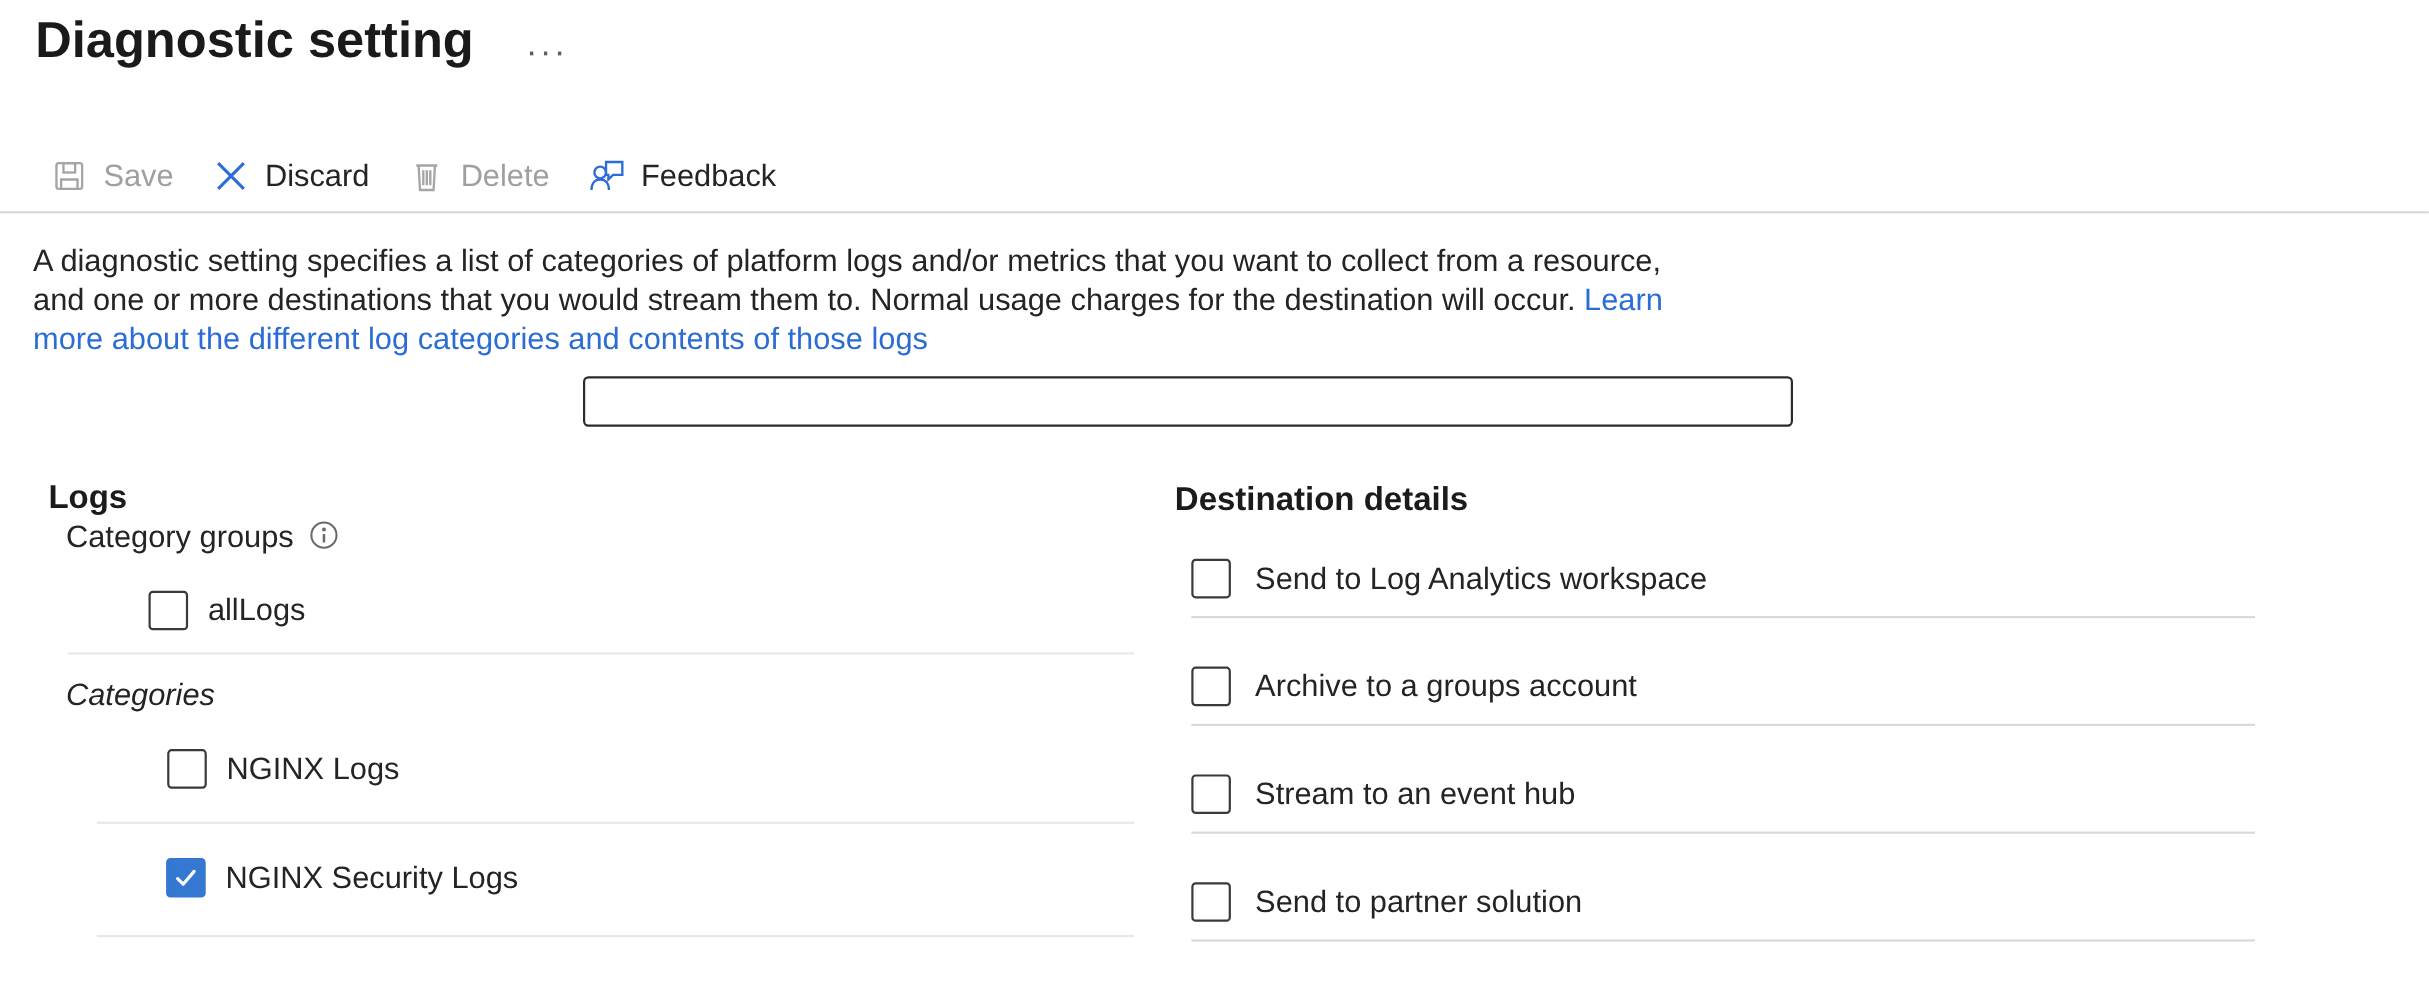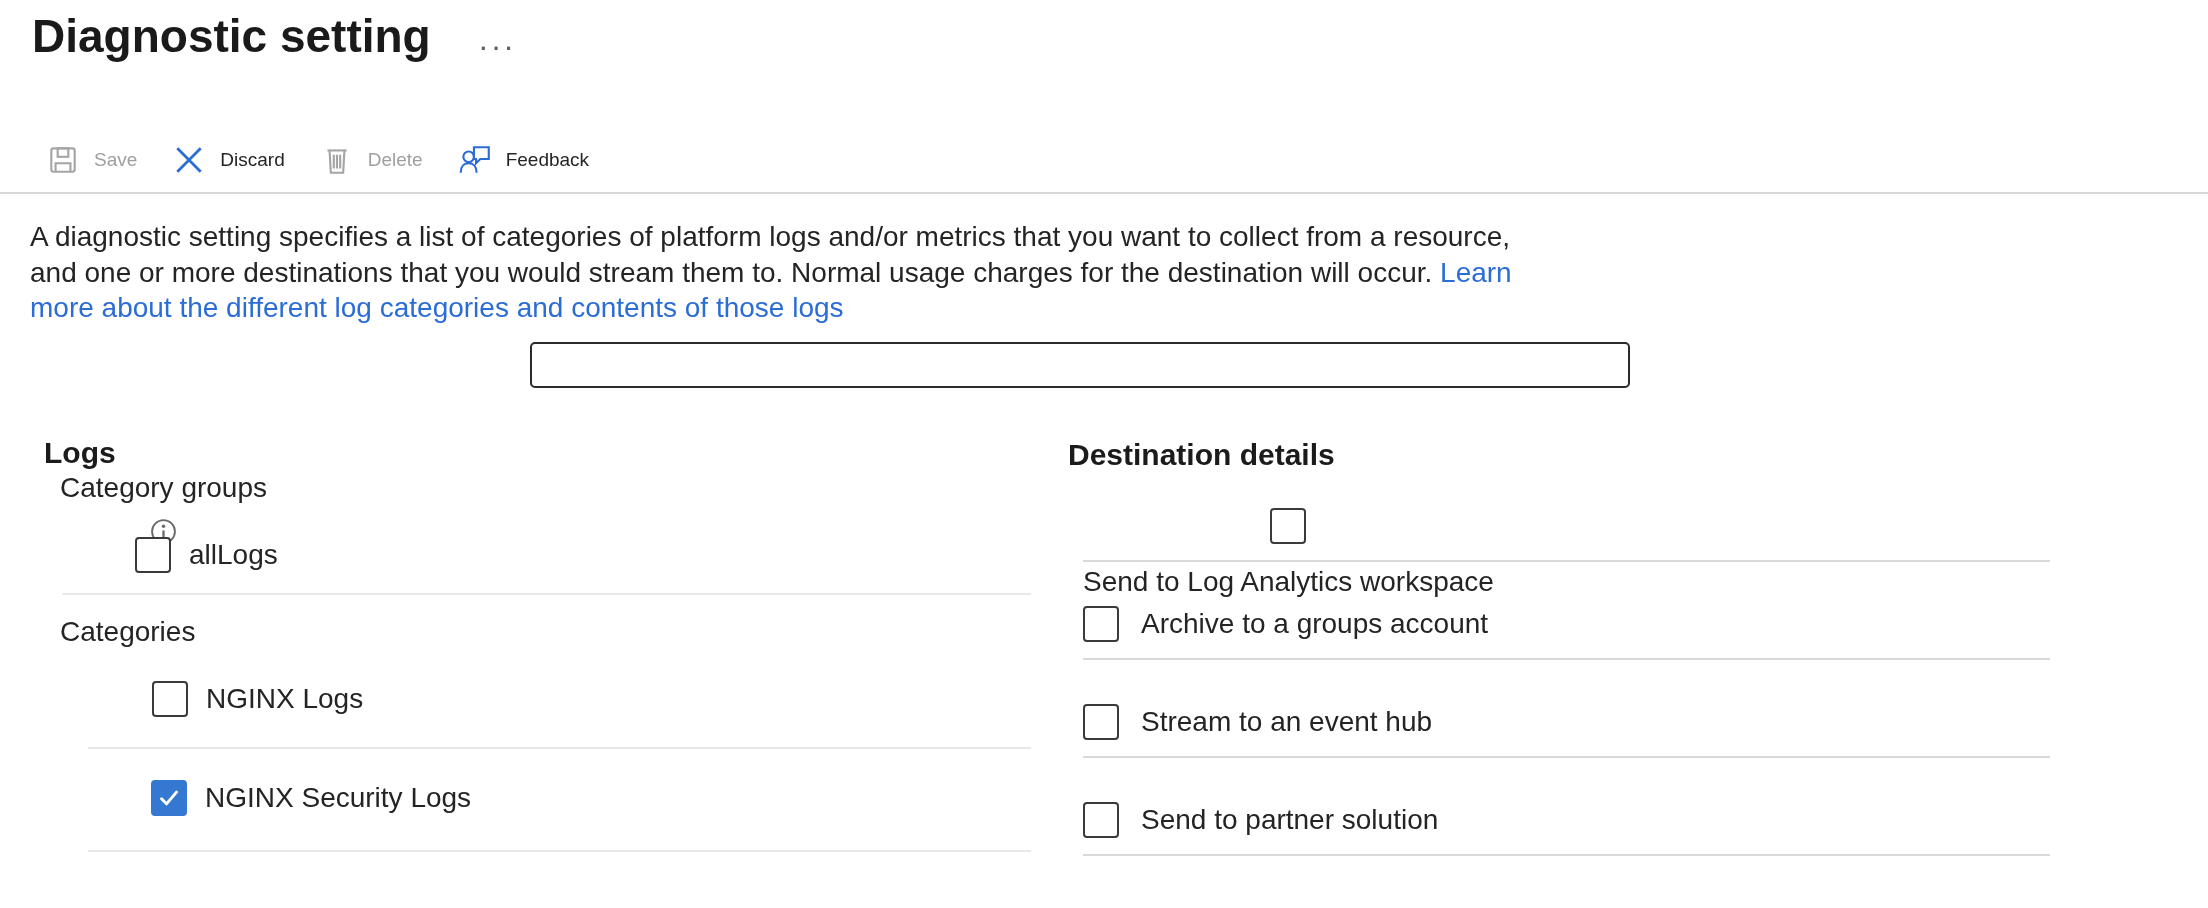--- a/index.html
+++ b/index.html
@@ -17,42 +17,42 @@
     color:var(--text);
   }
   .page{position:relative;width:2208px;height:776px;}
 
   
   .title{position:absolute;left:32px;top:8px;font-size:46px;line-height:56px;font-weight:700;color:#1a1a1a;margin:0;white-space:nowrap;}
   .more-btn{position:absolute;left:472px;top:28px;border:none;background:transparent;cursor:pointer;color:#5f5e5c;font-size:32px;line-height:32px;letter-spacing:2px;padding:2px 6px;font-family:inherit;}
 
   
   .toolbar{position:absolute;left:45px;top:136px;height:48px;display:flex;align-items:center;gap:34px;}
-  .tb-item{display:flex;align-items:center;gap:13px;border:none;background:transparent;padding:0;font-family:inherit;font-size:19px;cursor:pointer;color:var(--text);}
+  .tb-item{display:flex;align-items:center;gap:13px;border:none;background:transparent;padding:0;font-family:inherit;font-size:28px;cursor:pointer;color:var(--text);}
   .tb-item.disabled{color:var(--disabled-text);cursor:default;}
   .tb-icon{display:inline-flex;width:36px;height:36px;align-items:center;justify-content:center;}
   .gray-icon{color:#a7a5a3;}
   .blue-icon{color:var(--accent);}
   .toolbar-divider{position:absolute;left:0;top:192px;width:2208px;height:2px;background:#d8d8d8;}
 
   
   .description{position:absolute;left:30px;top:219px;font-size:28px;line-height:35.5px;}
   .desc-line{white-space:nowrap;}
   .link{color:var(--accent);text-decoration:none;cursor:pointer;}
 
   
   .name-label{position:absolute;left:30px;top:351px;font-size:28px;white-space:nowrap;}
   .req{color:var(--required);margin-left:6px;}
   .name-input{position:absolute;left:530px;top:342px;width:1100px;height:46px;border:2px solid #2c2b2a;border-radius:5px;background:#fff;font-family:inherit;font-size:26px;padding:0 14px;outline:none;}
 
   
   .section-heading{position:absolute;font-size:30px;font-weight:700;color:#1b1b1b;margin:12px;white-space:nowrap;}
-  .sub-label{position:absolute;font-size:28px;color:var(--text);white-space:nowrap;}
-
-  .cat-groups-row{position:absolute;left:60px;top:472px;display:flex;align-items:center;gap:14px;flex-direction:column;}
+  .sub-label{position:absolute;font-size:28px;color:var(--text);white-space:nowrap;font-style:italic;}
+
+  .cat-groups-row{position:absolute;left:60px;top:472px;display:flex;align-items:center;gap:14px;}
   .cat-groups-row .lbl{font-size:28px;}
   .info-btn{border:none;background:transparent;padding:0;display:inline-flex;cursor:pointer;color:#6b6a68;}
 
   
   .check-row{position:absolute;display:flex;align-items:center;height:36px;}
   .gap18{gap:18px;padding-left:43px;}
   .gap22{gap:22px;}
   .checkbox{width:36px;height:36px;flex:0 0 36px;border:2px solid #3b3a39;border-radius:4px;background:#fff;display:inline-flex;align-items:center;justify-content:center;cursor:pointer;}
   .checkbox .check-glyph{display:none;}
   .checkbox.checked{background:var(--checkbox-checked);border-color:var(--checkbox-checked);}
@@ -160,21 +160,21 @@
       <svg class="check-glyph" width="30" height="30" viewBox="0 0 36 36" fill="none" stroke="#ffffff" stroke-width="3.5" stroke-linecap="round" stroke-linejoin="round">
           <path d="M9 19 L15 25 L27 11"></path>
         </svg>
     </span>
     <span class="check-label">NGINX Security Logs</span>
   </div>
   <div class="divider" style="left:88px;top:850px;width:943px;"></div>
 
   <h2 class="section-heading" style="left:1056px;top:426px;">Destination details</h2>
 
-  <div class="check-row gap22" style="left:1083px;top:508px;flex-direction:column;">
+  <div class="check-row gap22" style="left:1083px;top:508px;">
     <span class="checkbox unchecked">
       
     </span>
     <span class="check-label">Send to Log Analytics workspace</span>
   </div>
   <div class="divider right" style="left:1083px;top:560px;width:967px;"></div>
 
   <div class="check-row gap22" style="left:1083px;top:606px;">
     <span class="checkbox unchecked">
       

